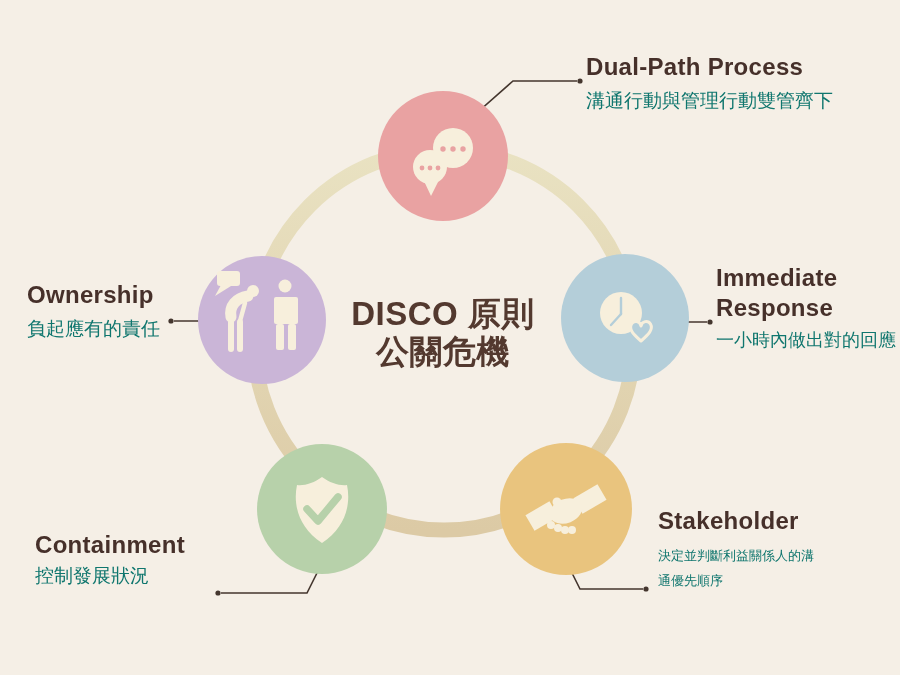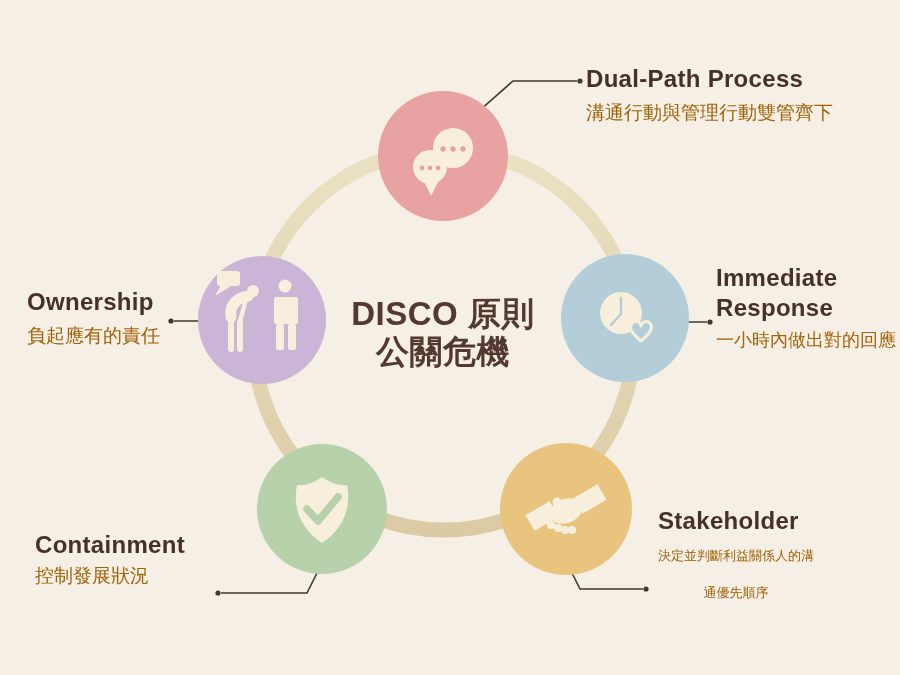--- a/index.html
+++ b/index.html
@@ -10,33 +10,33 @@
     font-family:"Liberation Sans",sans-serif;
   }
   .stage{position:absolute;inset:0;}
   svg.diagram{position:absolute;left:0;top:0;}
   .label{position:absolute;}
   .label .h{
     font-weight:bold;font-size:24px;line-height:26px;
     color:#46302a;letter-spacing:.3px;white-space:nowrap;
   }
   .label .d{
-    font-size:19px;line-height:24px;color:#a16207;
+    font-size:19px;line-height:24px;color:#0f766e;
     margin-top:9px;white-space:nowrap;
   }
-  .lbl-dual{left:586px;top:66px;}
+  .lbl-dual{left:586px;top:54px;}
   .lbl-immediate{left:716px;top:263px;}
   .lbl-immediate .h{line-height:30px;}
   .lbl-immediate .d{font-size:18px;margin-top:5px;}
-  .lbl-ownership{left:27px;top:289px;}
+  .lbl-ownership{left:27px;top:282px;}
   .lbl-containment{left:35px;top:532px;}
   .lbl-containment .d{margin-top:6px;}
   .lbl-stakeholder{left:658px;top:508px;}
   .lbl-stakeholder .d{font-size:13px;line-height:25px;margin-top:9px;font-family:Liberation Serif, serif;}
-  .lbl-stakeholder .d2{margin-top:12px;text-align:center;}
+  .lbl-stakeholder .d2{margin-top:0;}
   .center-title{
     position:absolute;left:443px;top:295px;transform:translateX(-50%);
     text-align:center;font-weight:bold;font-size:33px;line-height:38px;
     color:#53392f;letter-spacing:.5px;white-space:nowrap;
   }
 </style>
 </head>
 <body>
 
 <div class="stage">

